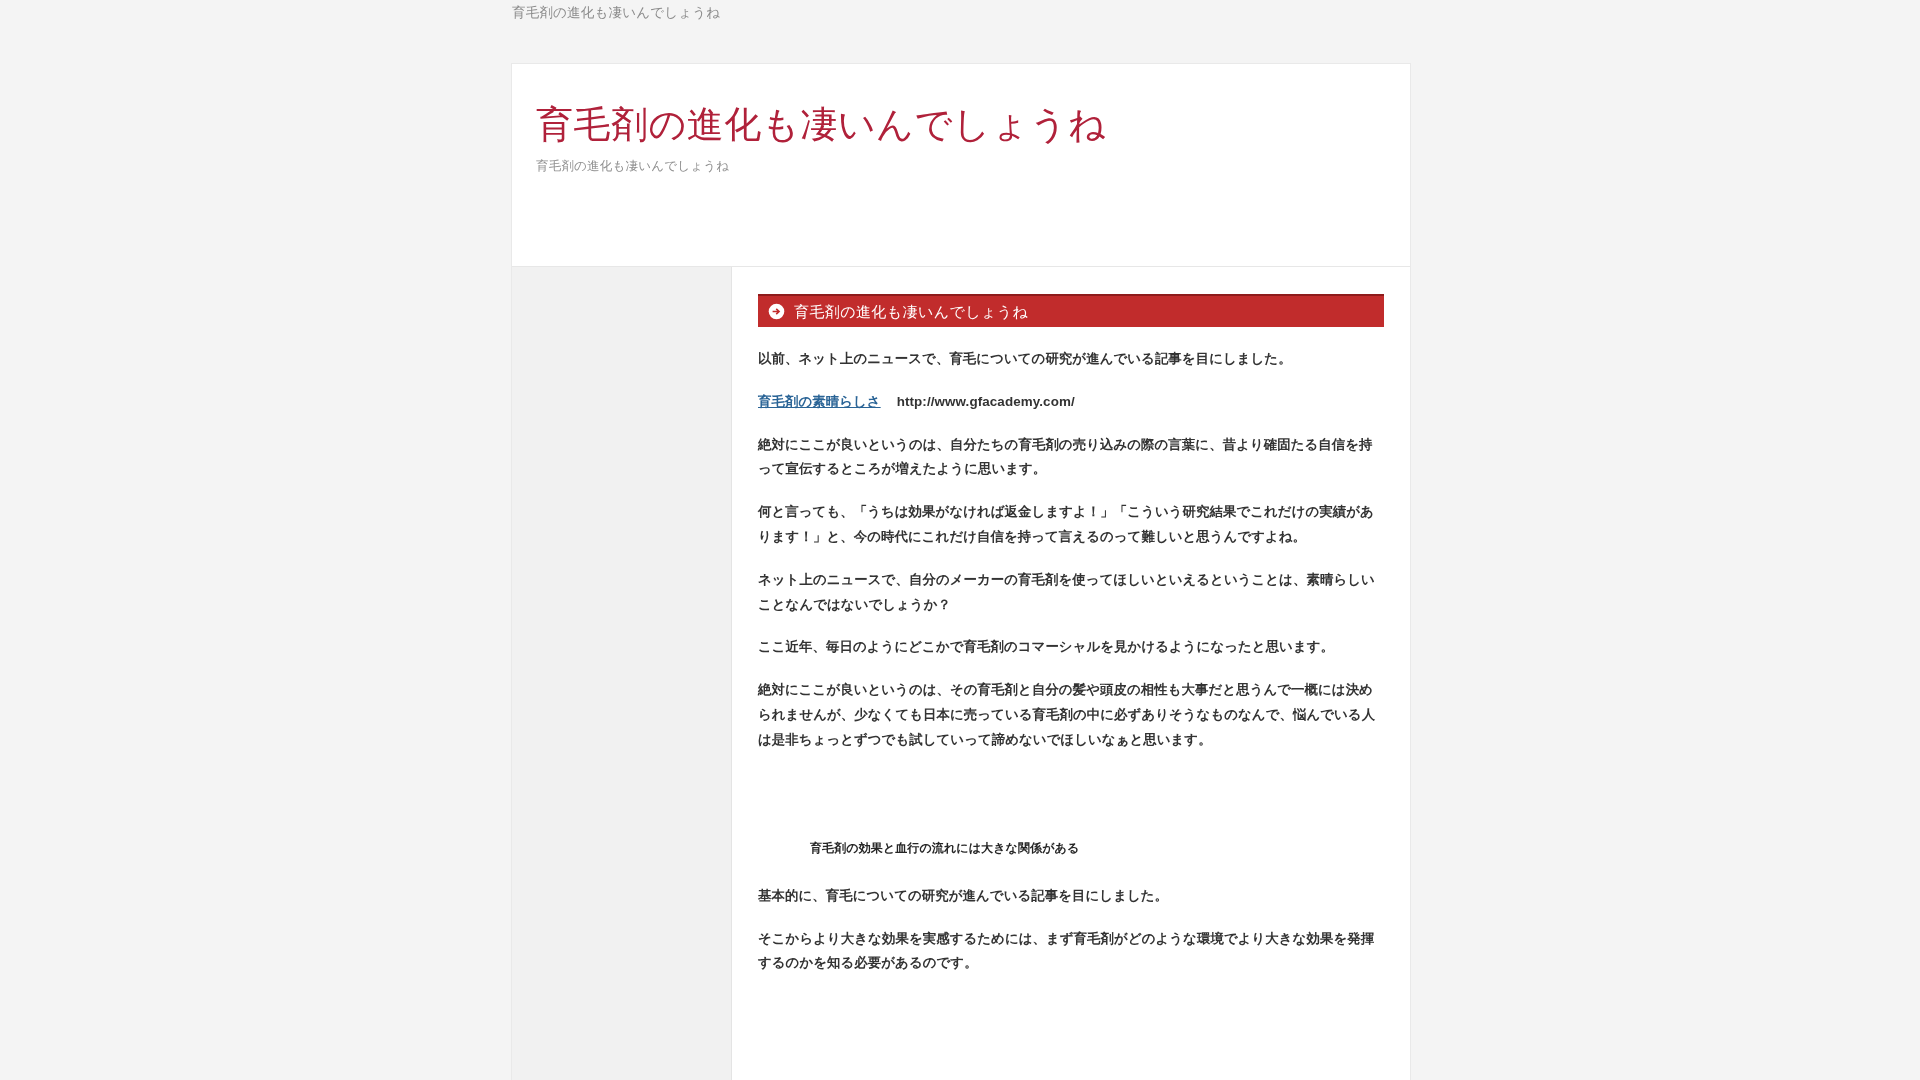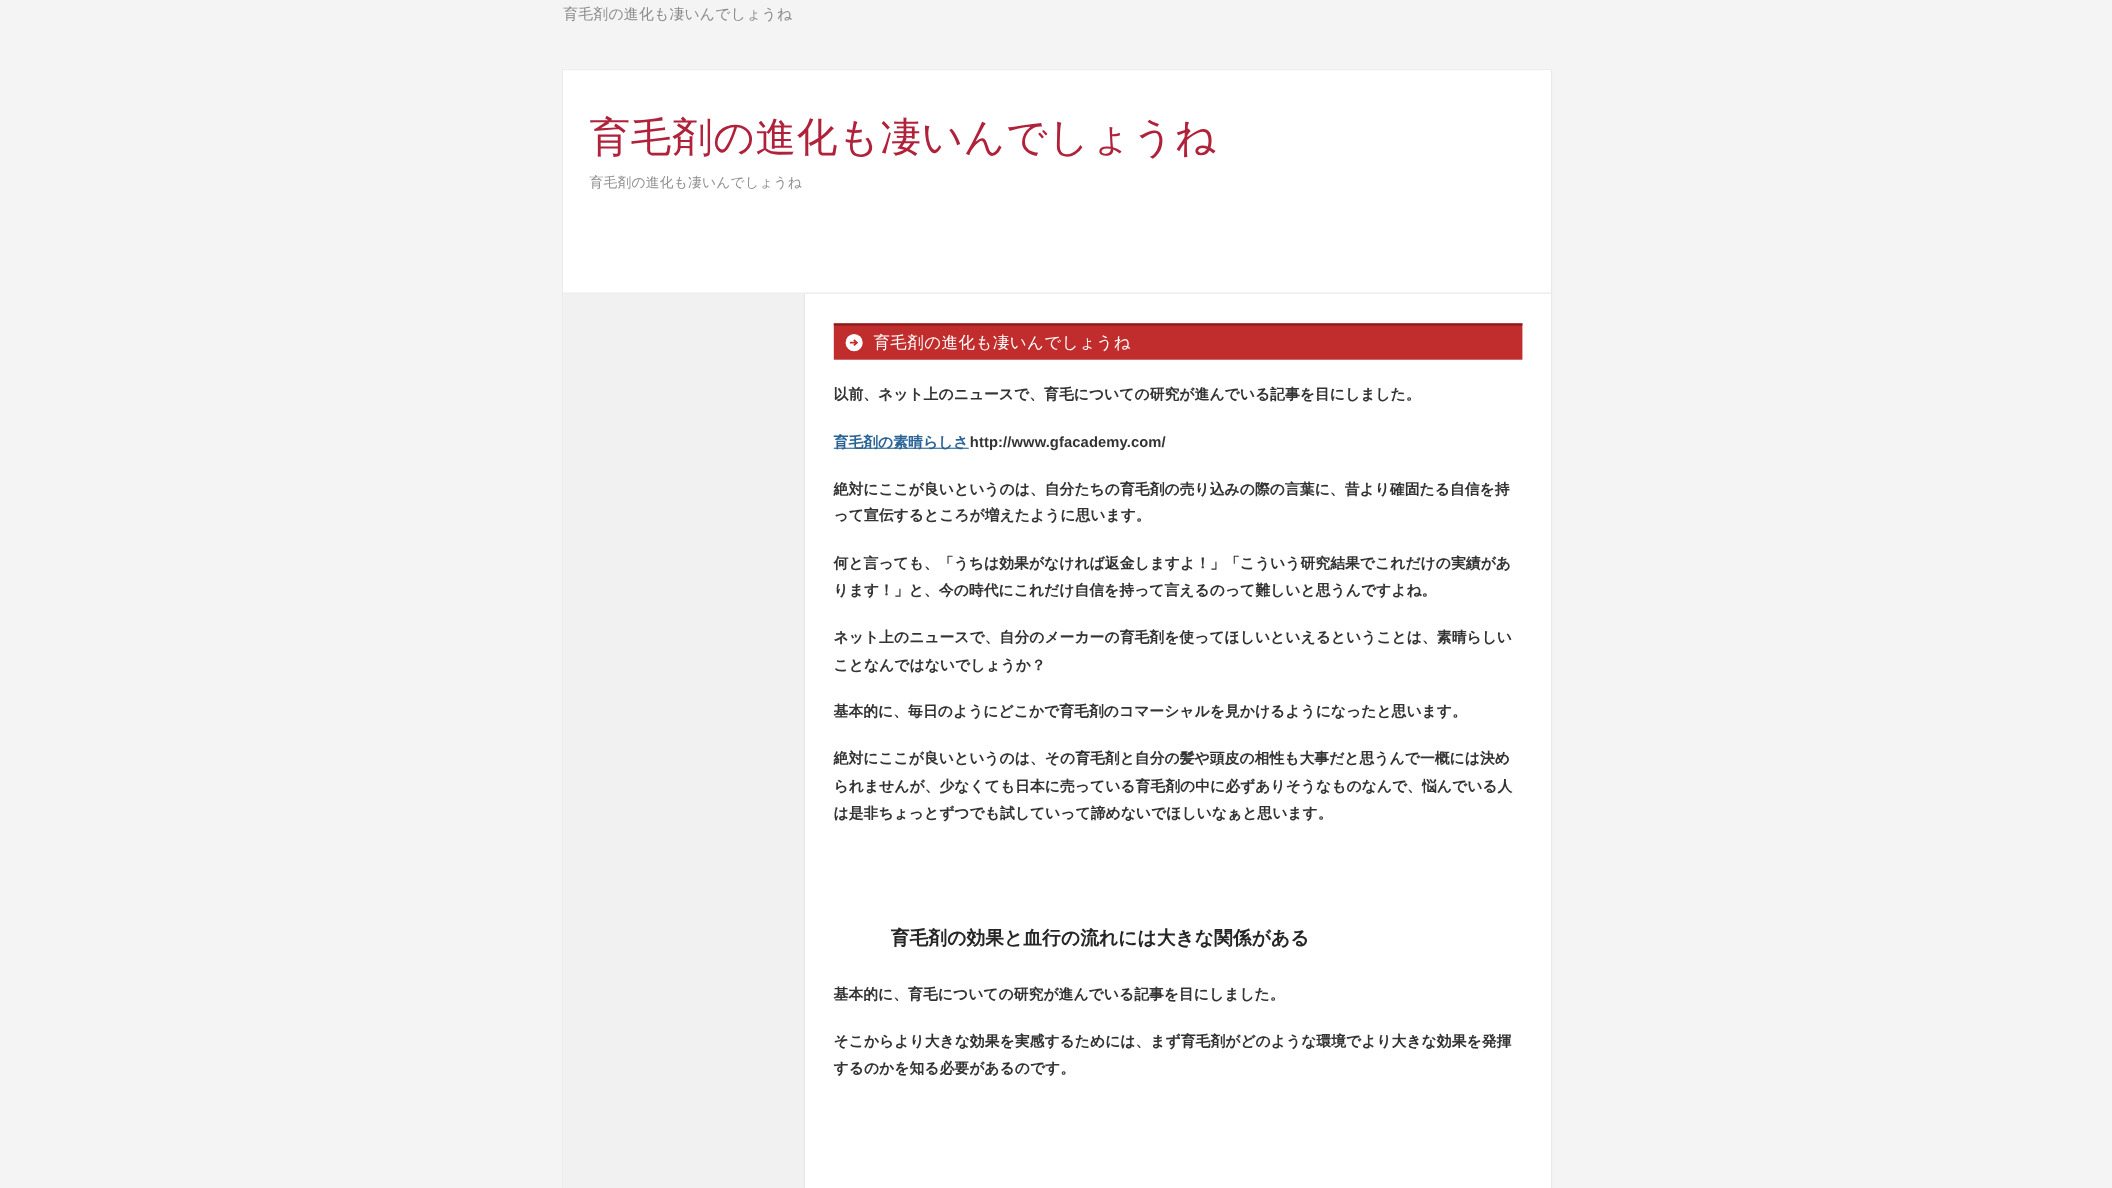--- a/index.html
+++ b/index.html
@@ -133,24 +133,24 @@
   .link-row {
     margin: 0 0 18px 0;
     white-space: nowrap;
   }
   .link-row a {
     color: #2a6496;
     text-decoration: underline;
   }
   .link-url {
     color: #333333;
-    margin-left: 1px;
+    margin-left: 16px;
   }
   .sub-heading {
-    font-size: 17px;
+    font-size: 12px;
     font-weight: bold;
     color: #262626;
     margin: 62px 0 26px 0;
     padding-left: 52px;
     line-height: 1.6;
   }
   .spacer-block { height: 6px; }
 </style>
 </head>
 <body>
@@ -186,21 +186,21 @@
 
         <p>以前、ネット上のニュースで、育毛についての研究が進んでいる記事を目にしました。</p>
 
         <p class="link-row">
           <a href="#">育毛剤の素晴らしさ</a><span class="link-url">http://www.gfacademy.com/</span>
         </p>
 
         <p>絶対にここが良いというのは、自分たちの育毛剤の売り込みの際の言葉に、昔より確固たる自信を持って宣伝するところが増えたように思います。</p>
         <p>何と言っても、「うちは効果がなければ返金しますよ！」「こういう研究結果でこれだけの実績があります！」と、今の時代にこれだけ自信を持って言えるのって難しいと思うんですよね。</p>
         <p>ネット上のニュースで、自分のメーカーの育毛剤を使ってほしいといえるということは、素晴らしいことなんではないでしょうか？</p>
-        <p>基本的に、毎日のようにどこかで育毛剤のコマーシャルを見かけるようになったと思います。</p>
+        <p>ここ近年、毎日のようにどこかで育毛剤のコマーシャルを見かけるようになったと思います。</p>
         <p>絶対にここが良いというのは、その育毛剤と自分の髪や頭皮の相性も大事だと思うんで一概には決められませんが、少なくても日本に売っている育毛剤の中に必ずありそうなものなんで、悩んでいる人は是非ちょっとずつでも試していって諦めないでほしいなぁと思います。</p>
 
         <div class="spacer-block"></div>
 
         <h3 class="sub-heading">育毛剤の効果と血行の流れには大きな関係がある</h3>
 
         <p>基本的に、育毛についての研究が進んでいる記事を目にしました。</p>
         <p>そこからより大きな効果を実感するためには、まず育毛剤がどのような環境でより大きな効果を発揮するのかを知る必要があるのです。</p>
 
       </div>

